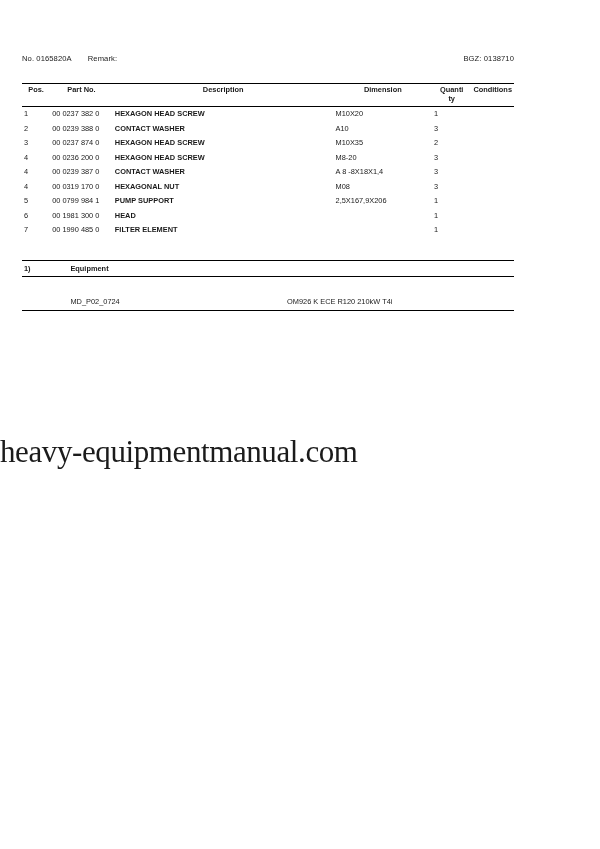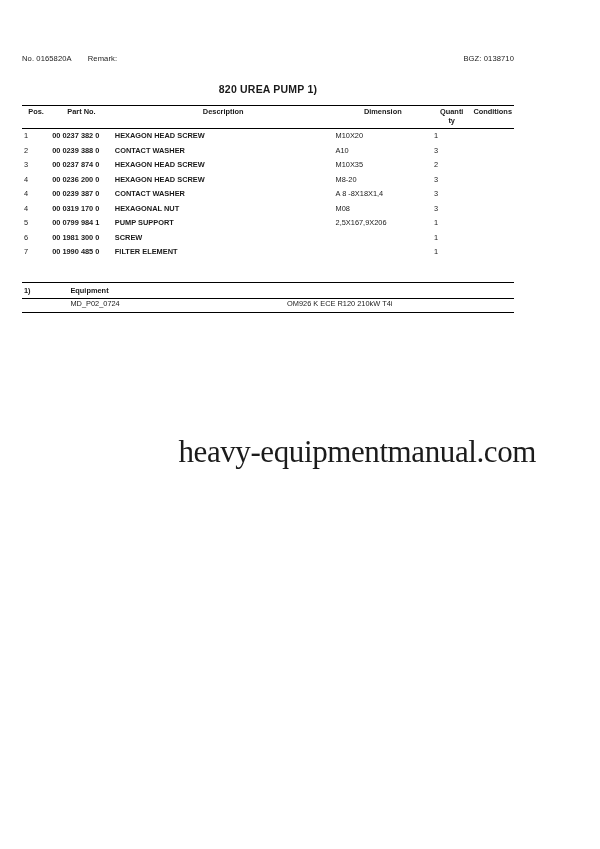--- a/index.html
+++ b/index.html
@@ -62,56 +62,56 @@
     vertical-align: top;
     line-height: 1.1;
   }
   col.c-pos { width: 30px; }
   col.c-part { width: 72px; }
   col.c-desc { width: 258px; }
   col.c-dim { width: 108px; }
   col.c-qty { width: 42px; }
   col.c-cond { width: auto; }
 
-  .partno { font-weight: bold; }
+  .partno { font-weight: normal; }
   .desc-text { font-weight: bold; }
 
   
   .equip-wrap { margin-top: 22px; }
   table.equip {
     width: 100%;
     border-collapse: collapse;
     font-size: 7.4px;
   }
   table.equip .eq-head td {
     border-top: 0.9px solid #000;
     border-bottom: 0.9px solid #000;
     font-weight: bold;
     padding: 3px 2px;
   }
   table.equip tbody td {
-    padding: 0 2px;
+    padding: 20px 2px;
     vertical-align: top;
   }
   table.equip tbody tr:last-child td { padding-bottom: 4px; }
   .equip-bottom-rule {
     border-top: 0.9px solid #000;
     margin-top: 0;
   }
   col.e-a { width: 30px; }
   col.e-b { width: 140px; }
   col.e-c { width: 148px; }
   col.e-d { width: auto; }
 
   
   .watermark {
     position: absolute;
     left: 0; right: 0;
     top: 398px;
-    text-align: right;
+    text-align: left;
     font-family: "Liberation Serif", serif;
     font-size: 31px;
     color: #1b1b1b;
     letter-spacing: -0.4px;
     white-space: nowrap;
   }
 
   
   .doc-footer {
     position: absolute;
@@ -138,21 +138,20 @@
   <div class="doc-header">
     <div class="left">
       <span>No. 0165820A</span>
       <span>Remark:</span>
     </div>
     <div class="right">
       <span>BGZ: 0138710</span>
     </div>
   </div>
 
-  <div class="doc-title">820 UREA PUMP  1)</div>
 
   <table class="parts">
     <colgroup>
       <col class="c-pos">
         <col class="c-part">
         <col class="c-desc">
       <col class="c-dim">
         <col class="c-qty">
         <col class="c-cond">
     </colgroup>
@@ -222,21 +221,21 @@
         <td>5</td>
         <td class="partno">00 0799 984 1</td>
         <td class="desc-text">PUMP SUPPORT</td>
         <td>2,5X167,9X206</td>
         <td>1</td>
         <td></td>
       </tr>
       <tr>
         <td>6</td>
         <td class="partno">00 1981 300 0</td>
-        <td class="desc-text">SCREW</td>
+        <td class="desc-text">HEAD</td>
         <td></td>
         <td>1</td>
         <td></td>
       </tr>
       <tr>
         <td>7</td>
         <td class="partno">00 1990 485 0</td>
         <td class="desc-text">FILTER ELEMENT</td>
         <td></td>
         <td>1</td>

